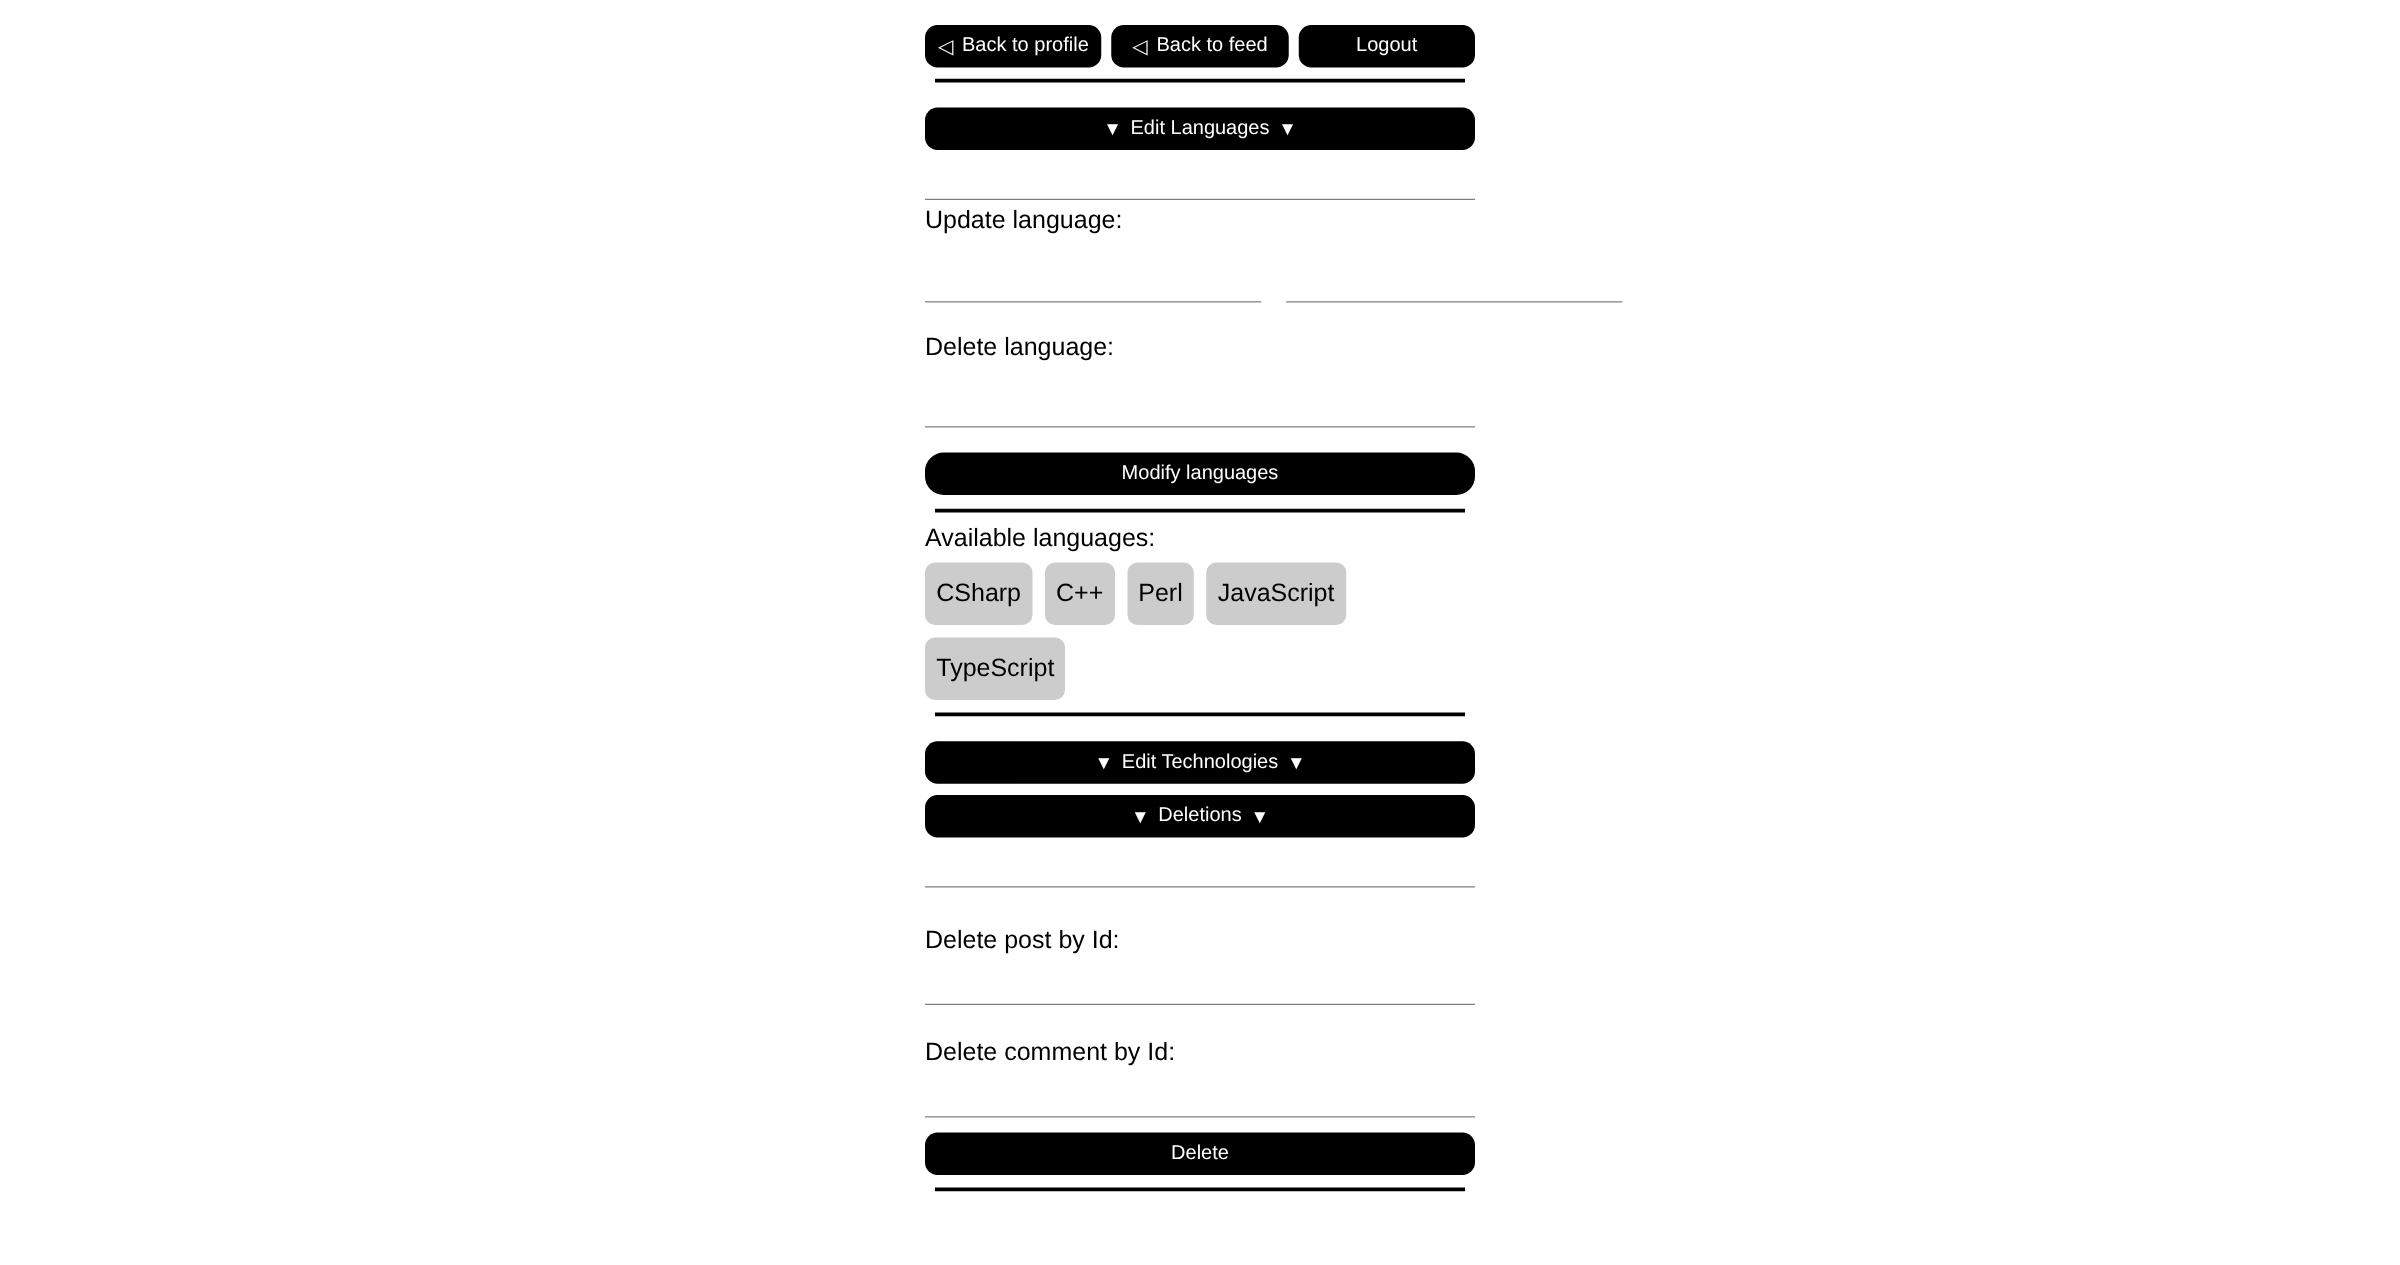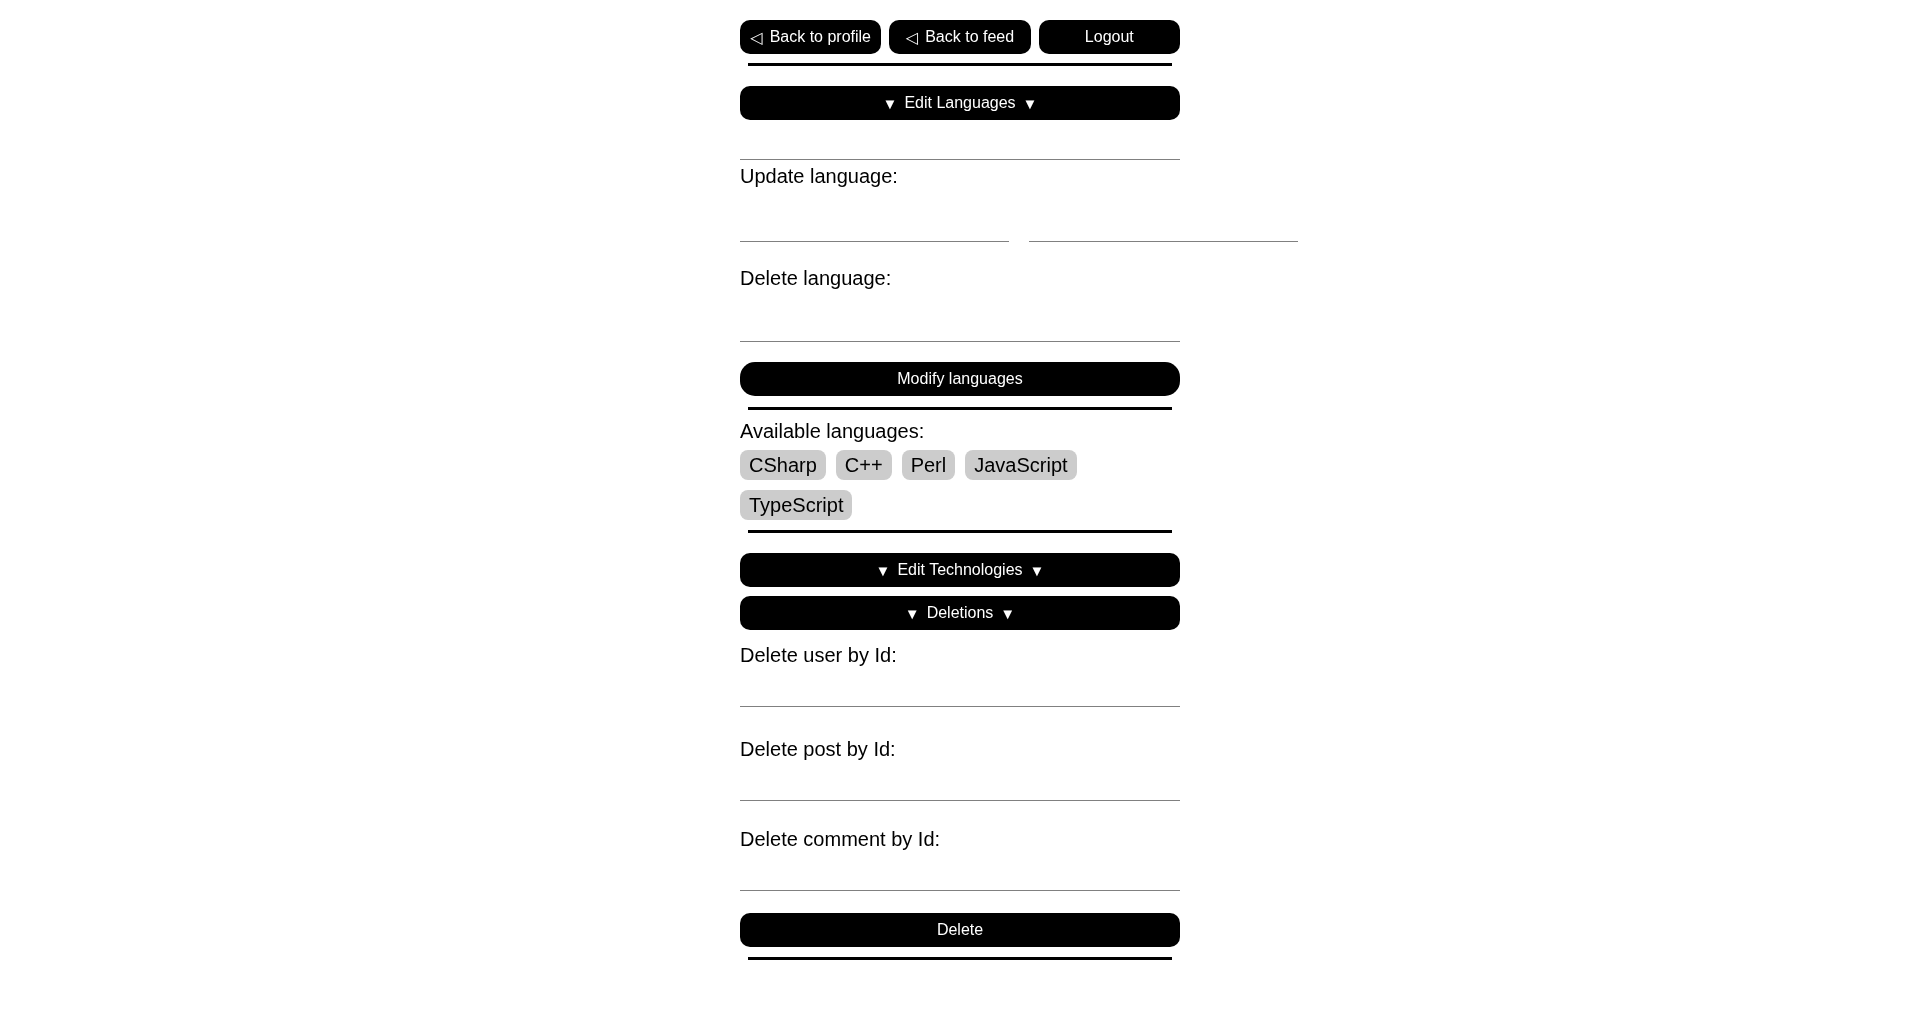--- a/index.html
+++ b/index.html
@@ -91,34 +91,34 @@
     gap: 20px;
     margin-top: 14px;
   }
   .update-row .line-input { flex: 1; width: auto; }
   .m-dellang-input { margin-top: 12px; }
 
   .m-bar-languages { margin-top: 20px; }
   .m-modify-btn    { margin-top: 20px; border-radius: 15px; }
   .m-bar-tech      { margin-top: 20px; }
   .m-bar-deletions { margin-top: 9px;  }
-  .m-delete-btn    { margin-top: 22px; }
+  .m-delete-btn    { margin-top: 12px; }
 
   
   .tags {
     margin-top: 7px;
     display: flex;
     flex-wrap: wrap;
     gap: 10px 10px;
   }
   .tag {
     background: #cccccc;
     color: #000000;
     border-radius: 8px;
-    padding: 4px 9px;
+    padding: 14px 9px;
     font-size: 20px;
     line-height: 22px;
     white-space: nowrap;
   }
 </style>
 </head>
 <body>
 
 <div class="column">
 
@@ -177,21 +177,20 @@
     <span>Edit Technologies</span>
     <span class="caret">▼</span>
   </button>
 
   <button class="btn bar m-bar-deletions">
     <span class="caret">▼</span>
     <span>Deletions</span>
     <span class="caret">▼</span>
   </button>
 
-  <label class="field-label m-deluser-label">Delete user by Id:</label>
   <input class="line-input" type="text" value="" style="">
 
   <label class="field-label m-delpost-label">Delete post by Id:</label>
   <input class="line-input" type="text" value="" style="">
 
   <label class="field-label m-delcomm-label">Delete comment by Id:</label>
   <input class="line-input" type="text" value="" style="">
 
   <button class="btn bar m-delete-btn">
     <span>Delete</span>

